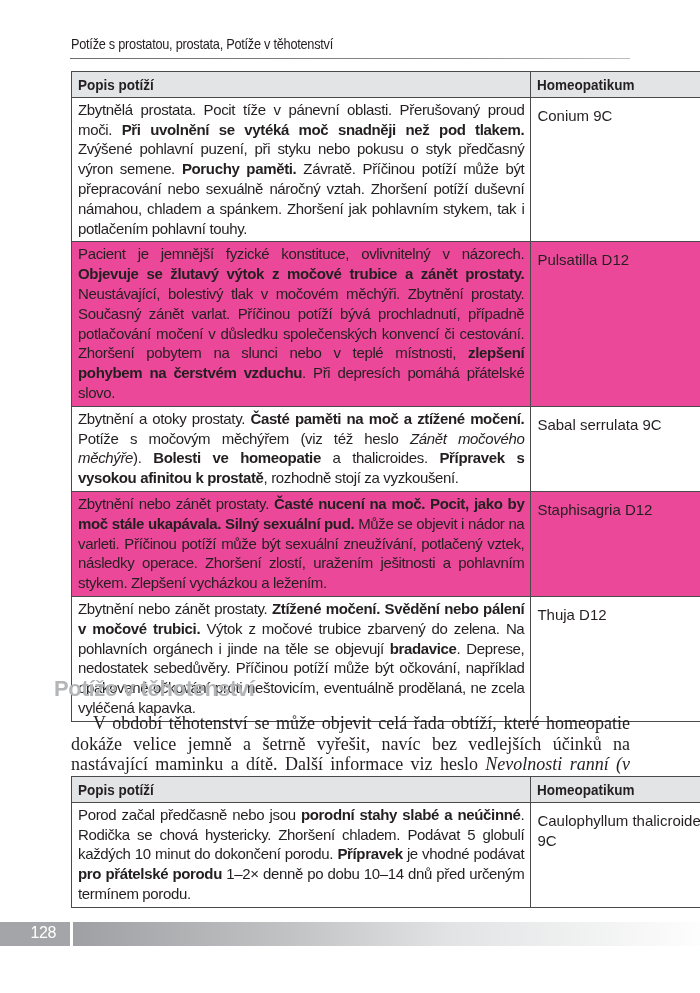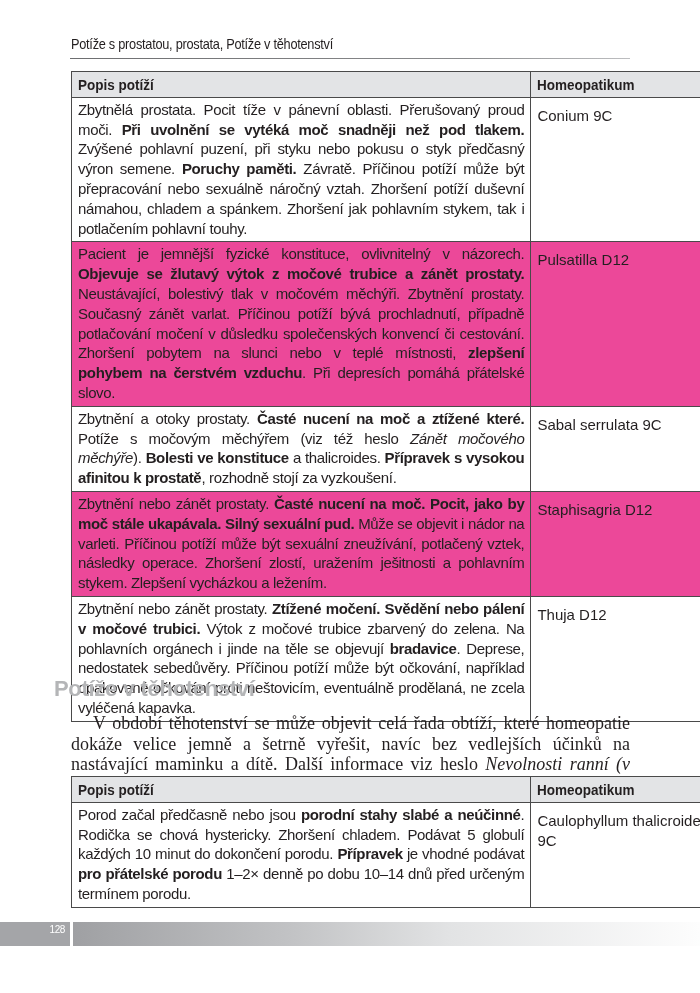--- a/index.html
+++ b/index.html
@@ -44,21 +44,21 @@
     .intro {
       position: absolute; left: 71px; top: 713px; width: 559px;
       font-family: "Liberation Serif", serif; font-size: 18px; line-height: 20.5px;
       text-align: justify; text-indent: 22px; color: #231f20;
     }
     .footer-num-box {
       position: absolute; left: 0; top: 922px; width: 70px; height: 24px;
       background: #a4a5a8;
     }
     .footer-num {
-      position: absolute; right: 5px; top: 2px; color: #ffffff; font-size: 10px;
+      position: absolute; right: 14px; top: 2px; color: #ffffff; font-size: 16px;
       letter-spacing: -0.4px;
     }
     .footer-bar {
       position: absolute; left: 73px; top: 922px; width: 627px; height: 24px;
       background: linear-gradient(to right, #9fa0a3 0%, #c2c3c5 35%, #e2e3e4 60%, #fdfdfd 100%);
     }
   </style>
 </head>
 <body>
 
@@ -80,21 +80,21 @@
         <td class="rem-name">Conium 9C</td>
       </tr>
       <tr class="alt">
         <td class="desc">
           <div class="narrow"><span>Pacient je jemnější fyzické konstituce, ovlivnitelný v názorech. </span><b>Objevuje se žlutavý výtok z močové trubice a zánět prostaty.</b><span> Neustávající, bolestivý tlak v močovém měchýři. Zbytnění prostaty. Současný zánět varlat. Příčinou potíží bývá prochladnutí, případně potlačování močení v důsledku společenských konvencí či cestování. Zhoršení pobytem na slunci nebo v teplé místnosti, </span><b>zlepšení pohybem na čerstvém vzduchu</b><span>. Při depresích pomáhá přátelské slovo.</span></div>
         </td>
         <td class="rem-name">Pulsatilla D12</td>
       </tr>
       <tr>
         <td class="desc">
-          <div class="narrow"><span>Zbytnění a otoky prostaty. </span><b>Časté nucení na moč a ztížené které.</b><span> Potíže s močovým měchýřem (viz též heslo </span><i>Zánět močového měchýře</i><span>). </span><b>Bolesti ve konstituce</b><span> a thalicroides. </span><b>Přípravek s vysokou afinitou k prostatě</b><span>, rozhodně stojí za vyzkoušení.</span></div>
+          <div class="narrow"><span>Zbytnění a otoky prostaty. </span><b>Časté paměti na moč a ztížené močení.</b><span> Potíže s močovým měchýřem (viz též heslo </span><i>Zánět močového měchýře</i><span>). </span><b>Bolesti ve homeopatie</b><span> a thalicroides. </span><b>Přípravek s vysokou afinitou k prostatě</b><span>, rozhodně stojí za vyzkoušení.</span></div>
         </td>
         <td class="rem-name">Sabal serrulata 9C</td>
       </tr>
       <tr class="alt">
         <td class="desc">
           <div class="narrow"><span>Zbytnění nebo zánět prostaty. </span><b>Časté nucení na moč. Pocit, jako by moč stále ukapávala. Silný sexuální pud.</b><span> Může se objevit i nádor na varleti. Příčinou potíží může být sexuální zneužívání, potlačený vztek, následky operace. Zhoršení zlostí, uražením ješitnosti a pohlavním stykem. Zlepšení vycházkou a ležením.</span></div>
         </td>
         <td class="rem-name">Staphisagria D12</td>
       </tr>
       <tr>

